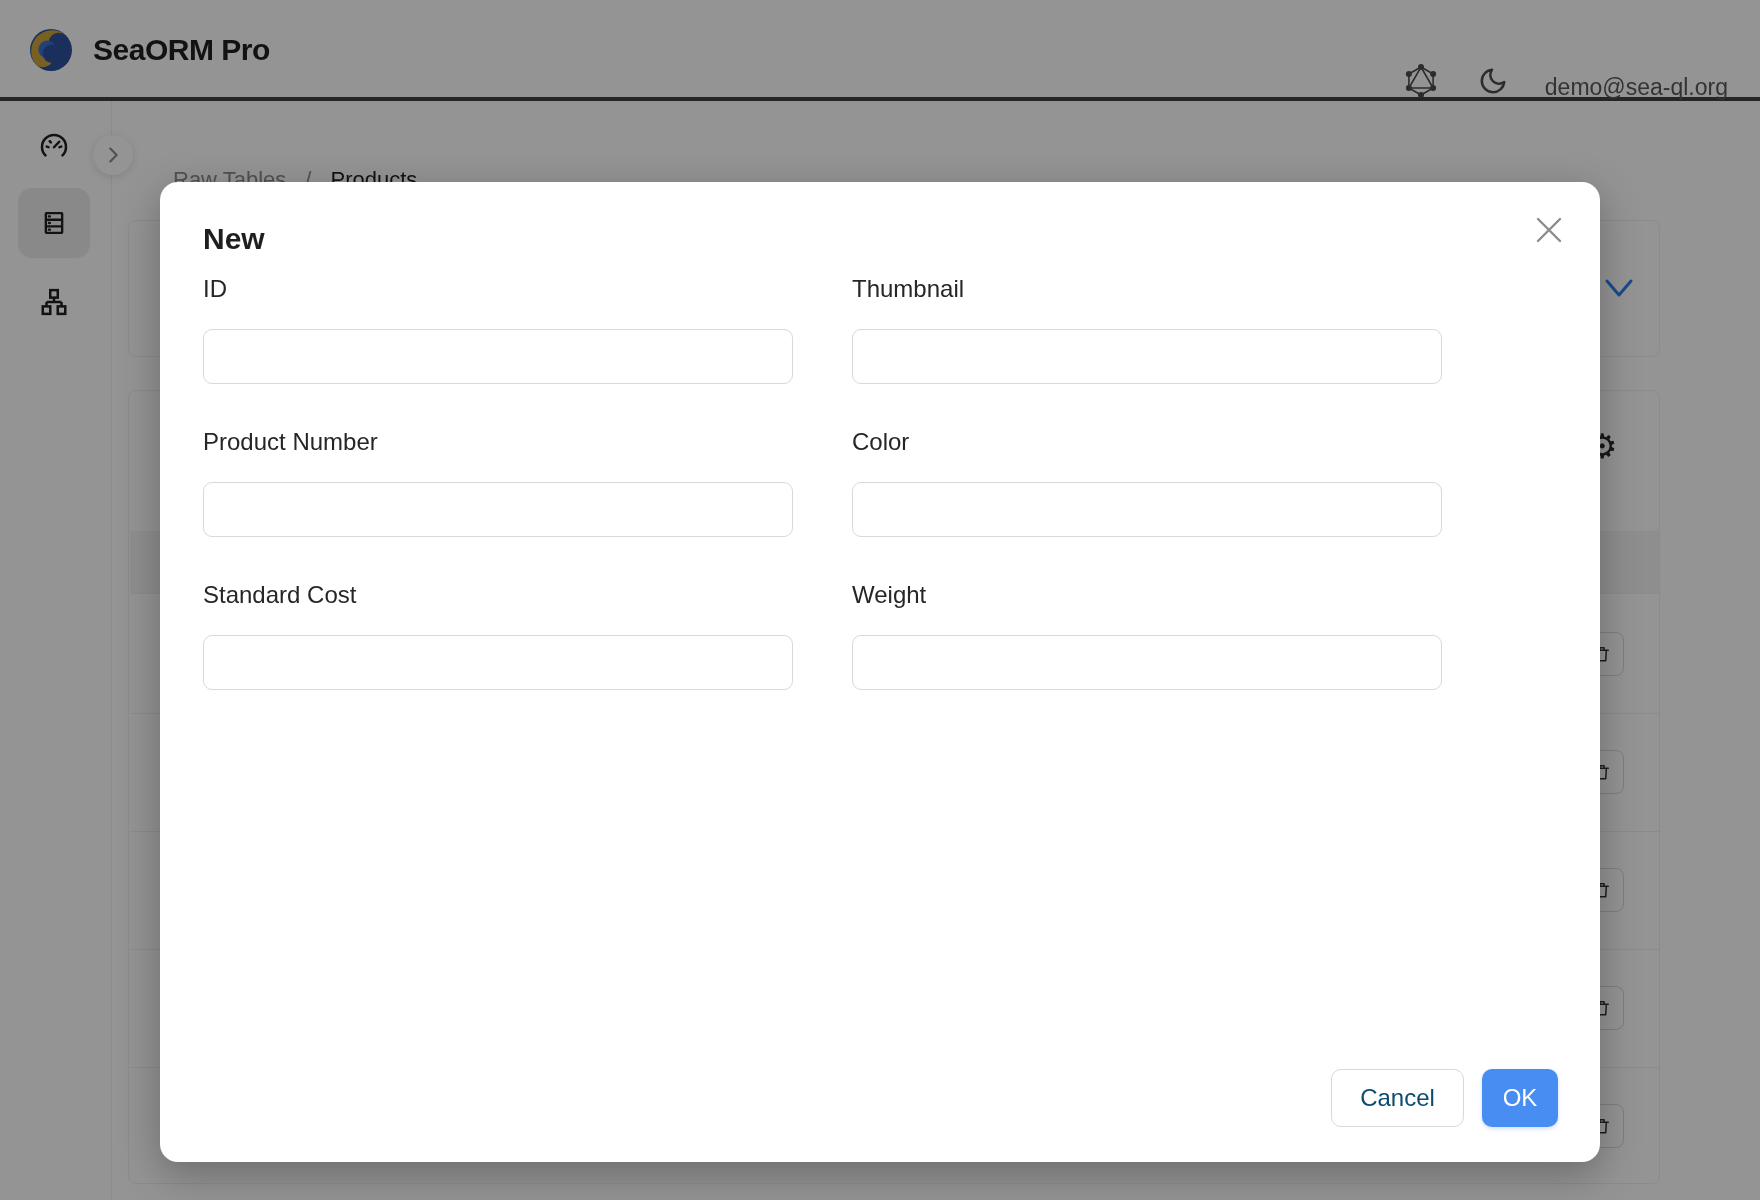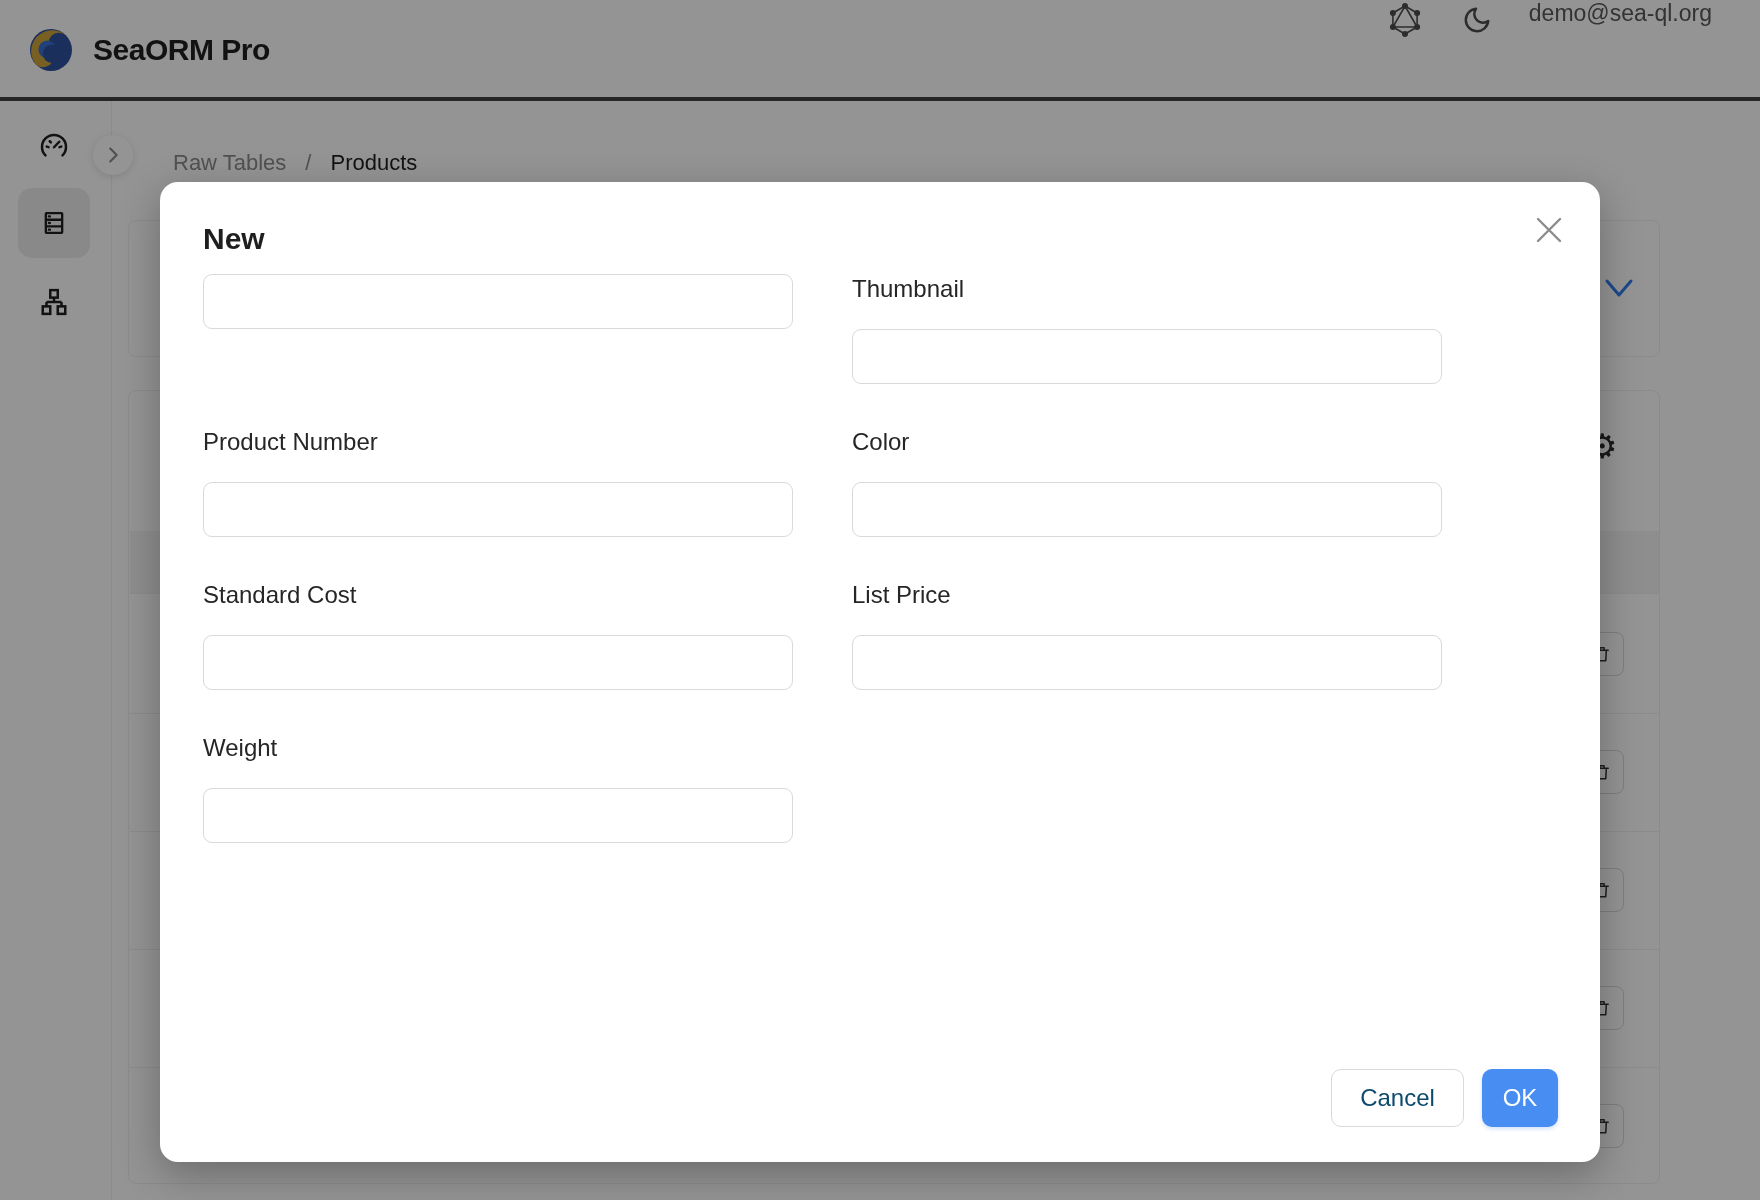--- a/index.html
+++ b/index.html
@@ -14,21 +14,21 @@
   
   .page { position: absolute; inset: 0; background: #fff; }
 
   .topbar {
     position: absolute; left: 0; top: 0; width: 1760px; height: 101px;
     background: #fff; border-bottom: 4px solid #404040;
   }
   .brand { position: absolute; left: 30px; top: 29px; display: flex; align-items: center; }
   .brand-logo { width: 42px; height: 42px; display: block; }
   .brand-title { margin-left: 21px; font-size: 30px; font-weight: 700; color: #1f1f1f; letter-spacing: -0.5px; }
-  .topbar-right { position: absolute; right: 48px; top: 0; height: 101px; display: flex; align-items: flex-start; gap: 32px; }
+  .topbar-right { position: absolute; right: 32px; top: 0; height: 101px; display: flex; align-items: flex-end; gap: 32px; }
   .topbar-icon { display: flex; align-items: center; justify-content: center; width: 40px; height: 40px; }
   .topbar-email { font-size: 23px; color: #595959; }
 
   .sidebar {
     position: absolute; left: 0; top: 101px; width: 112px; height: 1099px;
     background: #fff; border-right: 1px solid #f0f0f0;
   }
   .side-item { position: absolute; left: 18px; width: 72px; height: 70px; border-radius: 14px;
     display: flex; align-items: center; justify-content: center; }
   .side-item.selected { background: #ededed; }
@@ -37,21 +37,21 @@
   .side-sitemap { top: 166px; }
   .side-expand {
     position: absolute; left: 93px; top: 34px; width: 40px; height: 40px; border-radius: 50%;
     background: #fff; box-shadow: 0 2px 8px rgba(0,0,0,0.12);
     display: flex; align-items: center; justify-content: center; z-index: 3;
   }
 
   .breadcrumb { position: absolute; left: 173px; top: 150px; font-size: 22px; display: flex; gap: 19px; align-items: baseline; }
   .crumb-muted { color: #8c8c8c; }
   .crumb-sep { color: #8c8c8c; }
-  .crumb-current { color: #1f1f1f; }
+  .crumb-current { color: #1f1f1f; margin-top: 17px; }
 
   .card { position: absolute; background: #fff; border: 1px solid #f0f0f0; border-radius: 8px; }
   .filter-card { left: 128px; top: 220px; width: 1532px; height: 137px; }
   .filter-chevron { position: absolute; left: 1475px; top: 55px; }
   .table-card { left: 128px; top: 390px; width: 1532px; height: 794px; }
   .table-gear { position: absolute; left: 1458px; top: 38px; font-size: 34px; color: #2b2b2b; line-height: 1; }
   .thead-row { position: absolute; left: 1px; top: 140px; width: 1529px; height: 63px; background: #f5f5f5; border-bottom: 1px solid #f0f0f0; }
   .row-line { position: absolute; left: 1px; width: 1529px; border-top: 1px solid #f0f0f0; }
   .rl1 { top: 322px; } .rl2 { top: 440px; } .rl3 { top: 558px; } .rl4 { top: 676px; }
   .row-del {
@@ -221,40 +221,37 @@
   <div class="modal">
     <div class="modal-title">New</div>
     <button class="modal-close">
       <svg width="30" height="30" viewBox="0 0 30 30" fill="none" stroke="#8c8c8c" stroke-width="2.4" stroke-linecap="round">
         <path d="M4 4 L26 26 M26 4 L4 26"></path>
       </svg>
     </button>
 
     <div class="form-grid">
       <div class="field">
+        <div class="field-label">ID</div>
         <input class="field-input" type="text" value="" style="">
       </div>
       <div class="field">
         <div class="field-label">Thumbnail</div>
         <input class="field-input" type="text" value="" style="">
       </div>
       <div class="field">
         <div class="field-label">Product Number</div>
         <input class="field-input" type="text" value="" style="">
       </div>
       <div class="field">
         <div class="field-label">Color</div>
         <input class="field-input" type="text" value="" style="">
       </div>
       <div class="field">
         <div class="field-label">Standard Cost</div>
-        <input class="field-input" type="text" value="" style="">
-      </div>
-      <div class="field">
-        <div class="field-label">List Price</div>
         <input class="field-input" type="text" value="" style="">
       </div>
       <div class="field">
         <div class="field-label">Weight</div>
         <input class="field-input" type="text" value="" style="">
       </div>
     </div>
 
     <div class="modal-footer">
       <button class="btn btn-cancel">Cancel</button>

